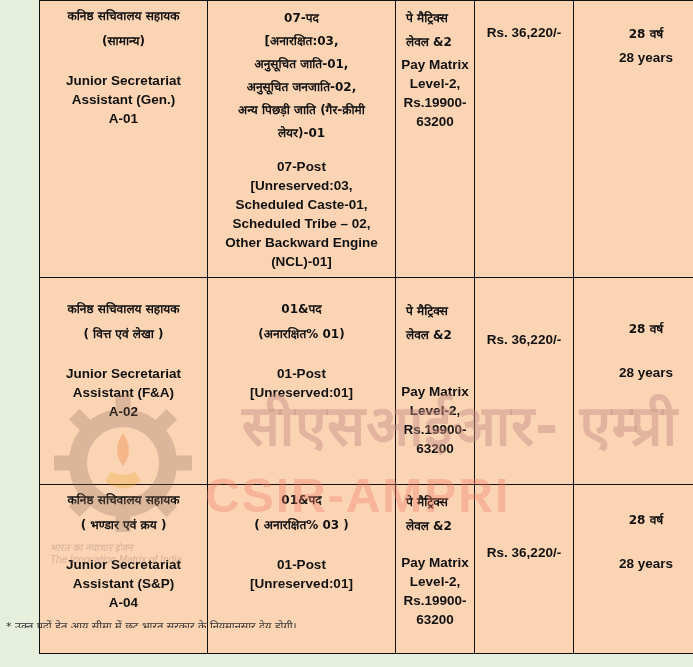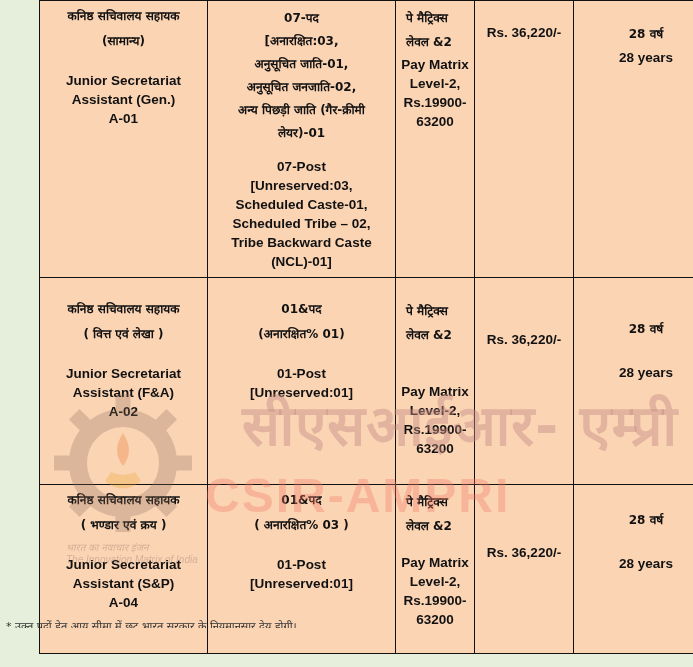--- a/index.html
+++ b/index.html
@@ -57,21 +57,21 @@
       font-family: "Liberation Sans", sans-serif; font-weight: bold;
       font-size: 48px; color: rgba(240, 120, 100, 0.35);
       letter-spacing: 2px; white-space: nowrap;
     }
     .wm-logo {
       left: 48px; top: 388px; width: 150px; height: 150px;
       opacity: 0.28;
     }
     .wm-tag {
       left: 50px; top: 540px; font-size: 10px; color: rgba(140,110,100,0.35);
-      font-style: italic; white-space: nowrap; margin-left: 16px;
+      font-style: italic; white-space: nowrap;
     }
     .footer-line {
       position: absolute; left: 6px; top: 618px; width: 680px; height: 10px;
       overflow: hidden; font-size: 11px; color: #333; white-space: nowrap;
       font-family: "DejaVu Sans", sans-serif; line-height: 18px;
     }
   </style>
 </head>
 <body>
 
@@ -104,21 +104,21 @@
           <span class="line hi" style="line-height:23px">[अनारक्षित:03,</span>
           <span class="line hi" style="line-height:23px">अनुसूचित जाति-01,</span>
           <span class="line hi" style="line-height:23px">अनुसूचित जनजाति-02,</span>
           <span class="line hi" style="line-height:23px">अन्य पिछड़ी जाति (गैर-क्रीमी</span>
           <span class="line hi" style="line-height:23px">लेयर)-01</span>
           <span class="gap" style="height:12px"></span>
           <span class="line">07-Post</span>
           <span class="line">[Unreserved:03,</span>
           <span class="line">Scheduled Caste-01,</span>
           <span class="line">Scheduled Tribe – 02,</span>
-          <span class="line">Tribe Backward Caste</span>
+          <span class="line">Other Backward Engine</span>
           <span class="line">(NCL)-01]</span>
         </div>
       </td>
       <td>
         <div class="cell-inner">
           <span class="line hi left" style="line-height:22px">पे मैट्रिक्स</span>
           <span class="line hi left" style="line-height:26px">लेवल &amp;2</span>
           <span class="line">Pay Matrix</span>
           <span class="line">Level-2,</span>
           <span class="line">Rs.19900-</span>

